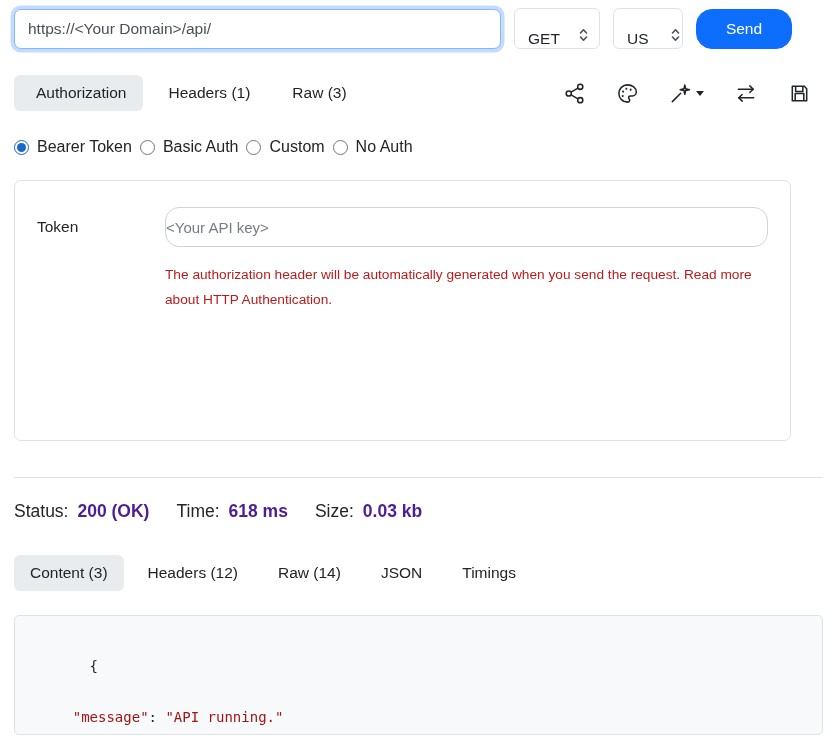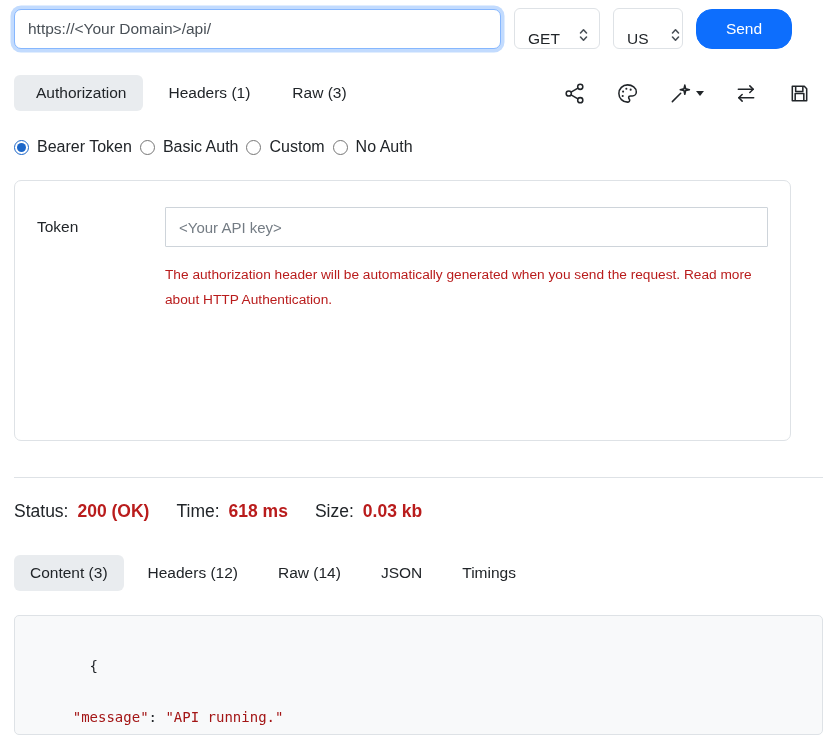--- a/index.html
+++ b/index.html
@@ -57,37 +57,37 @@
   }
 
   
   .panel {
     margin-top: 24px; width: 777px; min-height: 261px;
     border: 1px solid #dee2e6; border-radius: 7px; padding: 26px 22px;
   }
   .token-row { display: flex; align-items: center; }
   .token-label { width: 128px; font-size: 15.5px; color: #212529; }
   .token-input {
-    flex: 1; height: 40px; border: 1px solid #ced4da; border-radius: 1px;
-    padding: 0 13px; font-size: 15px; color: #495057; outline: none;
+    flex: 1; height: 40px; border: 1px solid #ced4da; border-radius: 14px;
+    padding: 0 0; font-size: 15px; color: #495057; outline: none;
     font-family: "Liberation Sans", sans-serif;
   }
   .token-input::placeholder { color: #747c84; opacity: 1; }
   .token-help {
     margin: 15px 0 0 128px; font-size: 13.7px; line-height: 1.85;
     color: #b91c1c; max-width: 588px;
   }
 
   
   .divider { border: none; border-top: 1px solid #dee2e6; margin-top: 36px; }
 
   
   .status-row { display: flex; align-items: baseline; margin-top: 23px; font-size: 17.5px; }
   .status-row .lbl { color: #212529; margin-right: 9px; }
-  .status-row .val { color: #b91c1c; font-weight: bold; }
+  .status-row .val { color: #4c1d95; font-weight: bold; }
   .status-row .group { display: flex; align-items: baseline; }
   .status-row .group + .group { margin-left: 27px; }
 
   
   .resp-tabs { margin-top: 33px; }
   .resp-tabs .tab { padding: 9px 16px; }
 
   
   .code-panel {
     margin-top: 24px; background: #f8f9fa; border: 1px solid #dee2e6; border-radius: 5px;

